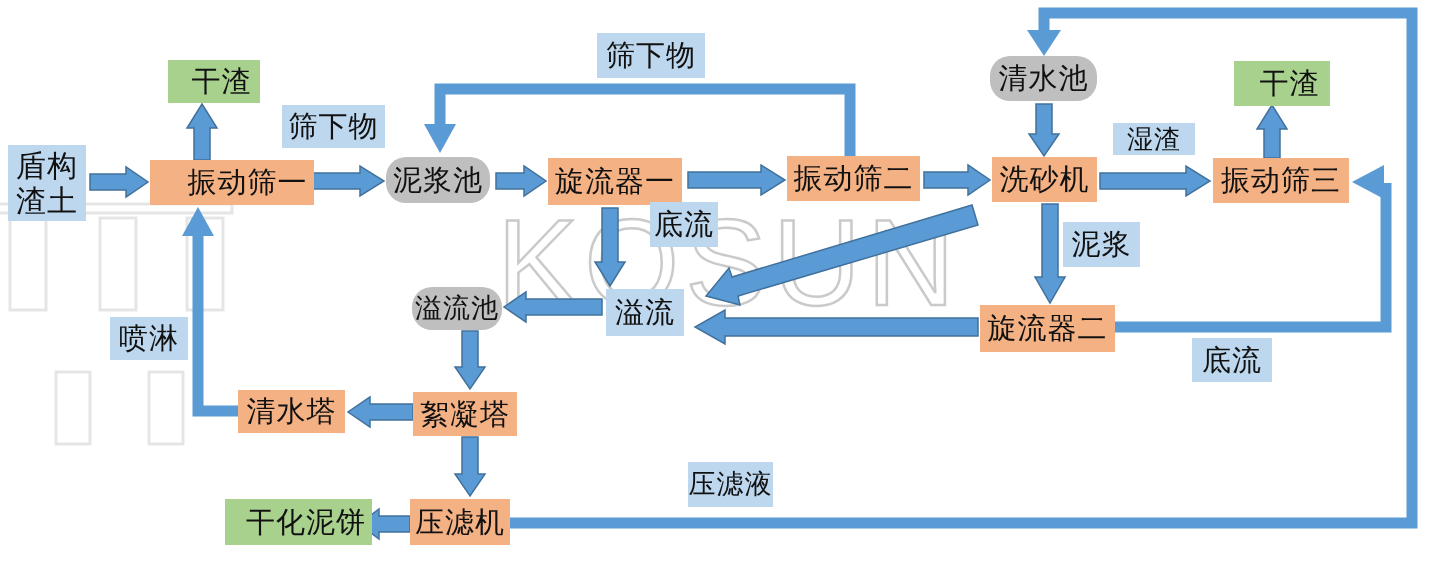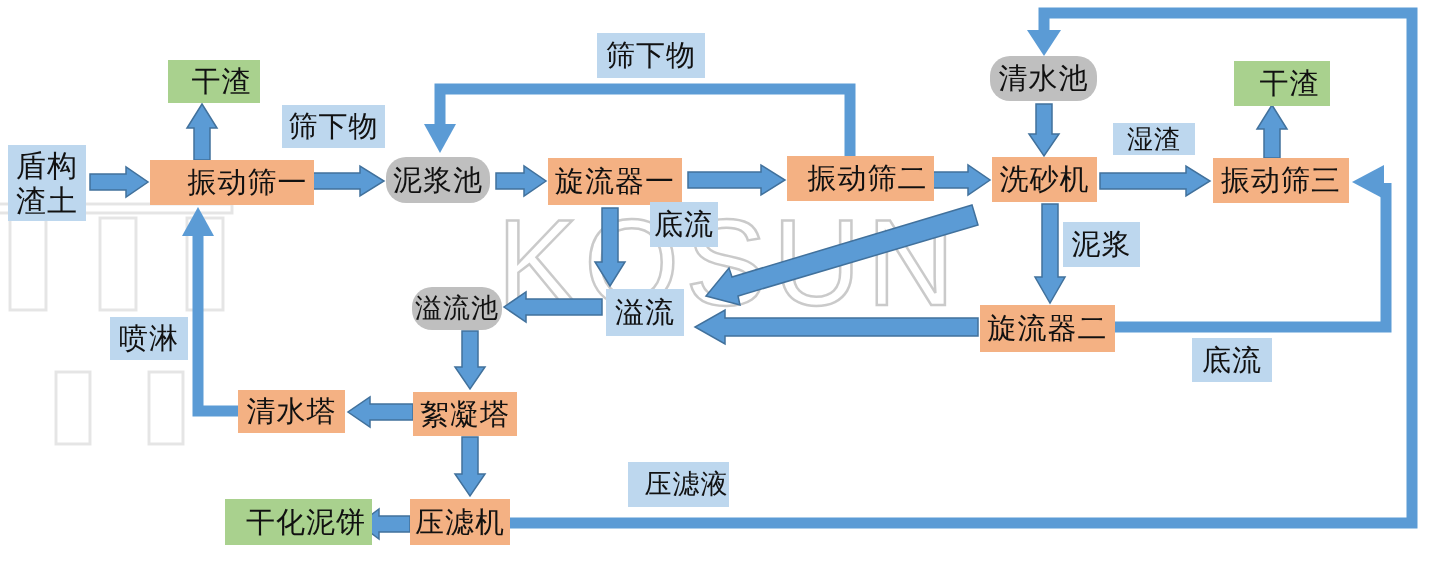--- a/index.html
+++ b/index.html
@@ -26,35 +26,35 @@
 
   
   #n-shield      {left:8px;   top:145px; width:78px;  height:76px; font-size:30px;}
   #n-shaker1     {left:150px; top:160px; width:133px; height:45px;padding-left:31px;}
   #n-dryslag-l   {left:168px; top:60px;  width:77px;  height:43px;}
   #lbl-screen1   {left:282px; top:105px; width:103px; height:43px;}
   #n-slurrypool  {left:386px; top:157px; width:104px; height:46px;}
   #lbl-screen2   {left:597px; top:33px;  width:108px; height:45px;}
   #n-cyclone1    {left:548px; top:158px; width:134px; height:47px;}
   #lbl-under1    {left:650px; top:202px; width:68px;  height:45px;}
-  #n-shaker2     {left:787px; top:156px; width:133px; height:45px;padding-left:14px;}
+  #n-shaker2     {left:787px; top:156px; width:133px; height:45px;}
   #n-cleanpool   {left:990px; top:56px;  width:107px; height:45px;}
   #n-washer      {left:992px; top:157px; width:105px; height:45px;}
   #lbl-wetslag   {left:1113px;top:123px; width:82px;  height:32px; font-size:26px;}
   #n-dryslag-r   {left:1234px;top:61px;  width:81px;  height:45px;}
   #n-shaker3     {left:1213px;top:158px; width:136px; height:45px;}
   #lbl-slurry    {left:1063px;top:222px; width:77px;  height:45px;}
   #n-cyclone2    {left:980px; top:305px; width:135px; height:47px;}
   #lbl-under2    {left:1192px;top:338px; width:80px;  height:44px;}
   #lbl-overflow  {left:606px; top:289px; width:78px;  height:47px;}
   #n-overflowpool{left:412px; top:287px; width:90px;  height:43px; font-size:27px;}
   #lbl-spray     {left:110px; top:317px; width:78px;  height:43px;}
   #n-cleartower  {left:238px; top:390px; width:107px; height:43px;}
   #n-floctower   {left:413px; top:392px; width:104px; height:44px;}
-  #lbl-filtrate  {left:628px; top:462px; width:85px;  height:45px; font-size:27px;padding-left:16px;}
+  #lbl-filtrate  {left:688px; top:462px; width:85px;  height:45px; font-size:27px;}
   #n-cake        {left:225px; top:499px; width:132px; height:46px;}
   #n-press       {left:410px; top:499px; width:100px; height:46px;}
 </style>
 </head>
 <body>
 
 <div id="canvas">
 
   <svg id="arrow-layer" width="1430" height="582" viewBox="0 0 1430 582">
 

